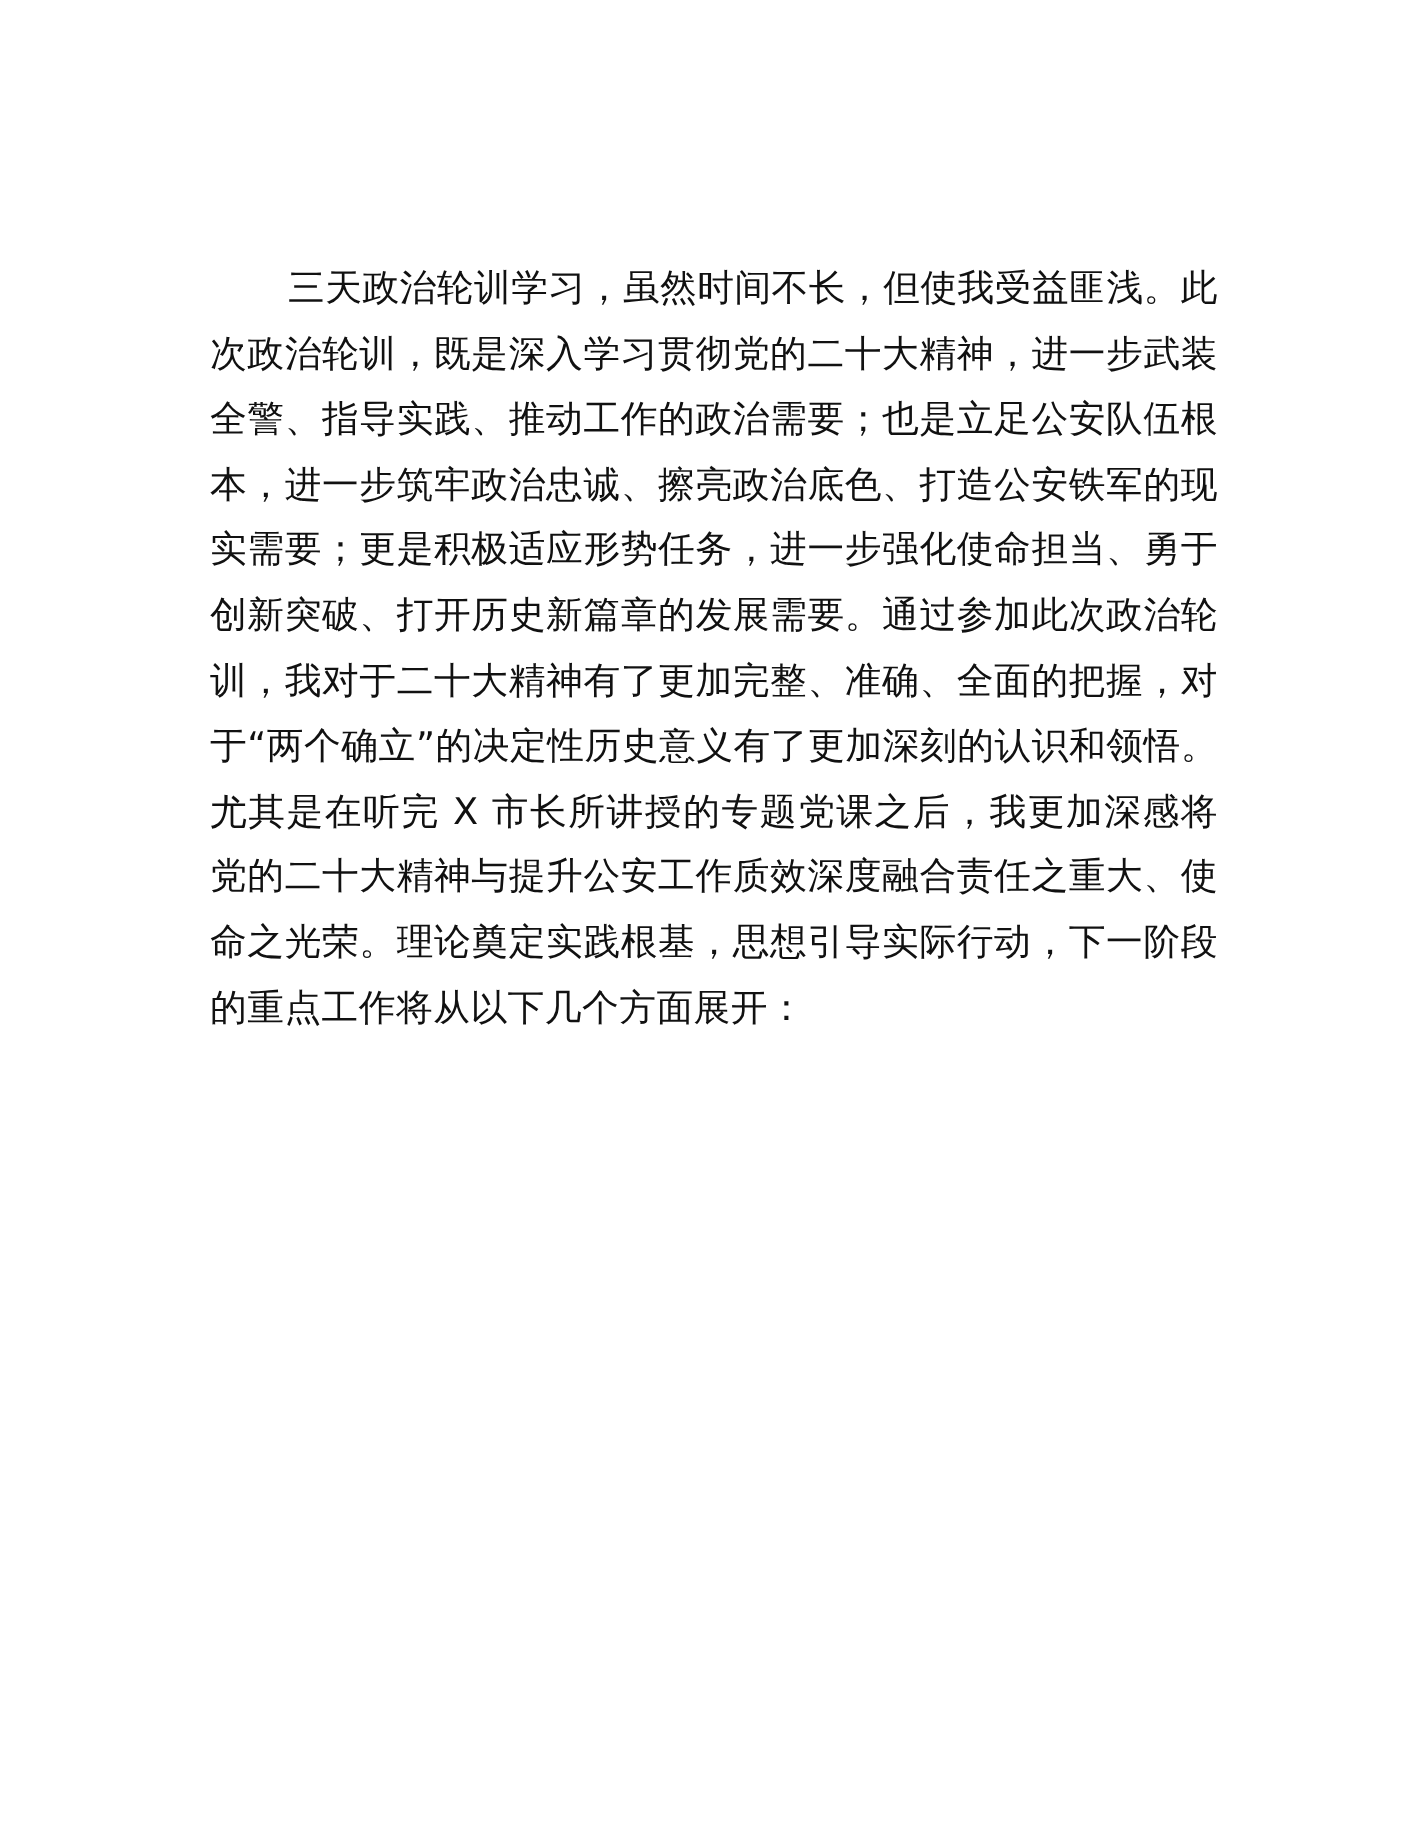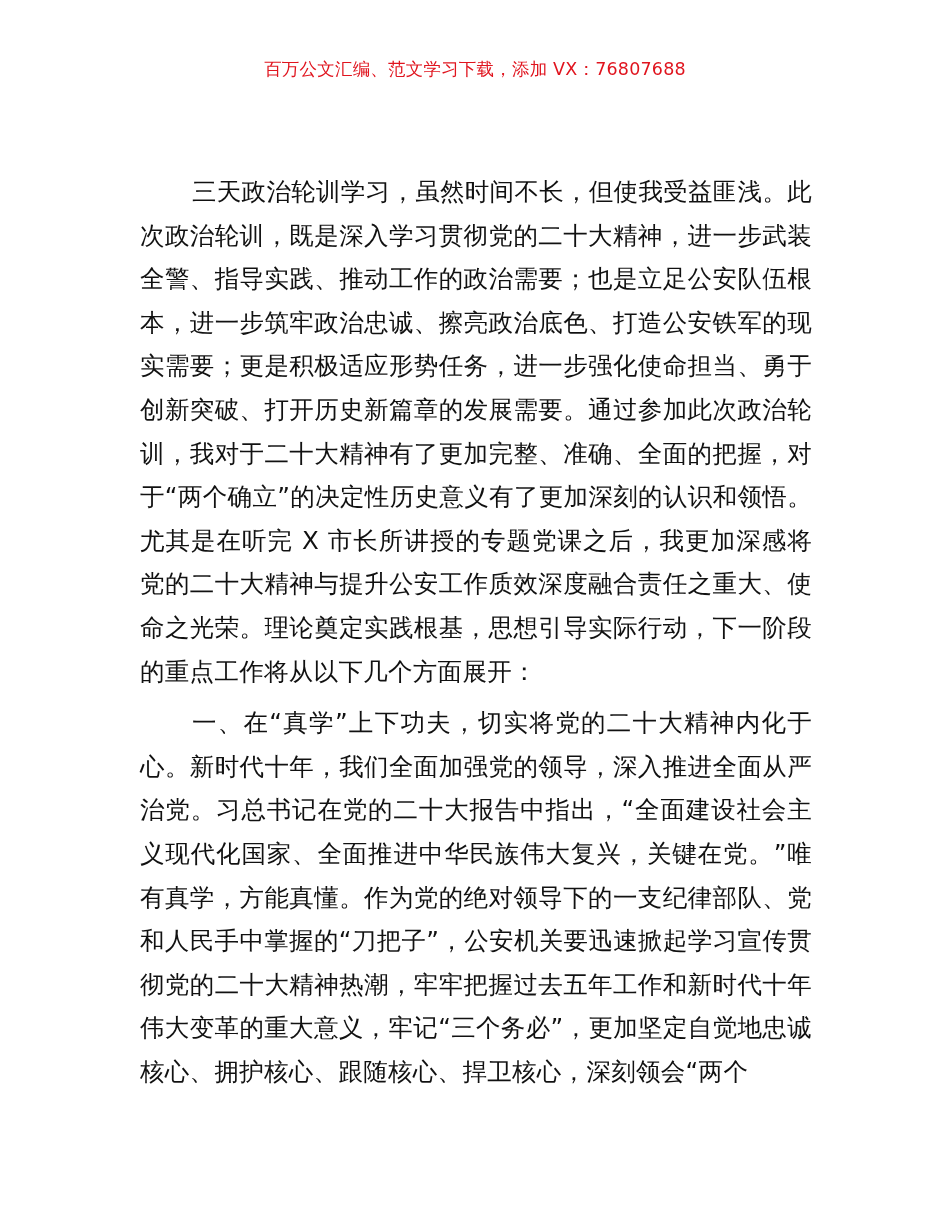--- a/index.html
+++ b/index.html
@@ -60,20 +60,18 @@
       word-break: break-all;
     }
     .para + .para {
       margin-top: 8px;
     }
   </style>
 </head>
 <body>
 
 <div class="page">
-  <div class="watermark-header">百万公文汇编、范文学习下载，添加 VX：76807688</div>
 
 
   <div class="body">
     <p class="para">三天政治轮训学习，虽然时间不长，但使我受益匪浅。此次政治轮训，既是深入学习贯彻党的二十大精神，进一步武装全警、指导实践、推动工作的政治需要；也是立足公安队伍根本，进一步筑牢政治忠诚、擦亮政治底色、打造公安铁军的现实需要；更是积极适应形势任务，进一步强化使命担当、勇于创新突破、打开历史新篇章的发展需要。通过参加此次政治轮训，我对于二十大精神有了更加完整、准确、全面的把握，对于“两个确立”的决定性历史意义有了更加深刻的认识和领悟。尤其是在听完 X 市长所讲授的专题党课之后，我更加深感将党的二十大精神与提升公安工作质效深度融合责任之重大、使命之光荣。理论奠定实践根基，思想引导实际行动，下一阶段的重点工作将从以下几个方面展开：</p>
-    <p class="para">一、在“真学”上下功夫，切实将党的二十大精神内化于心。新时代十年，我们全面加强党的领导，深入推进全面从严治党。习总书记在党的二十大报告中指出，“全面建设社会主义现代化国家、全面推进中华民族伟大复兴，关键在党。”唯有真学，方能真懂。作为党的绝对领导下的一支纪律部队、党和人民手中掌握的“刀把子”，公安机关要迅速掀起学习宣传贯彻党的二十大精神热潮，牢牢把握过去五年工作和新时代十年伟大变革的重大意义，牢记“三个务必”，更加坚定自觉地忠诚核心、拥护核心、跟随核心、捍卫核心，深刻领会“两个</p>
   </div>
 </div>
 
 </body></html>

